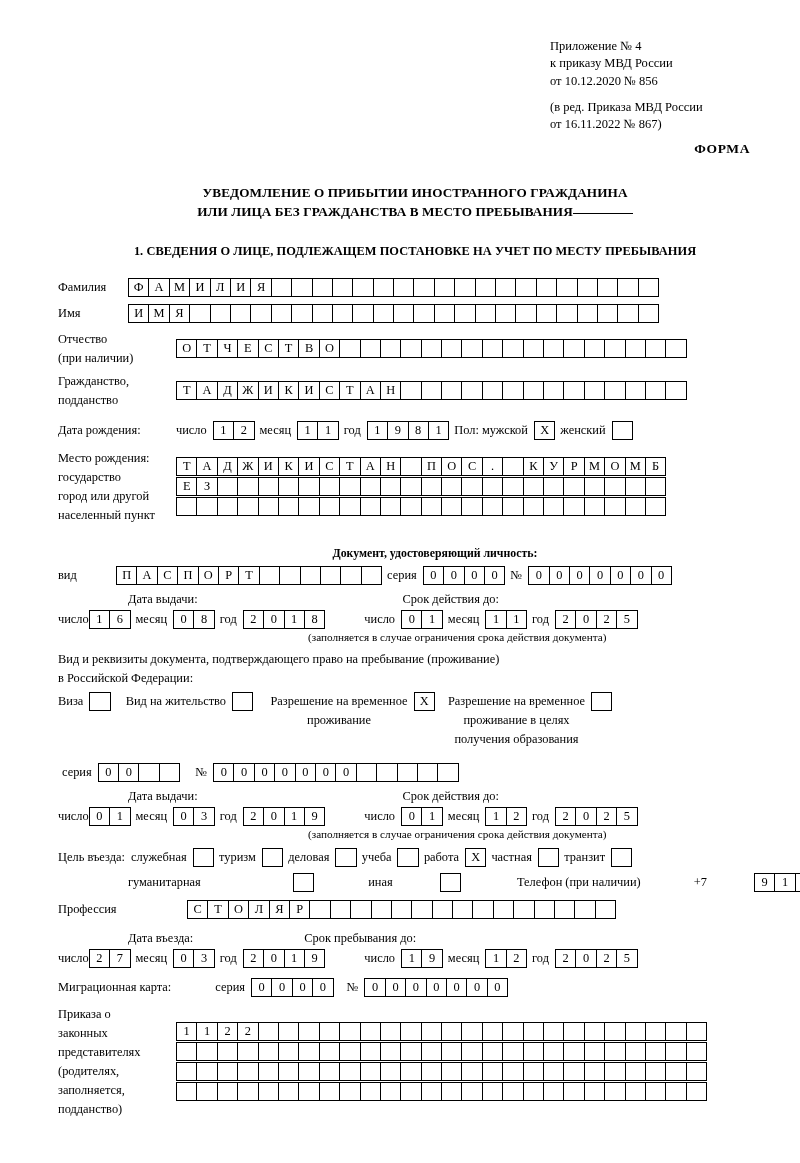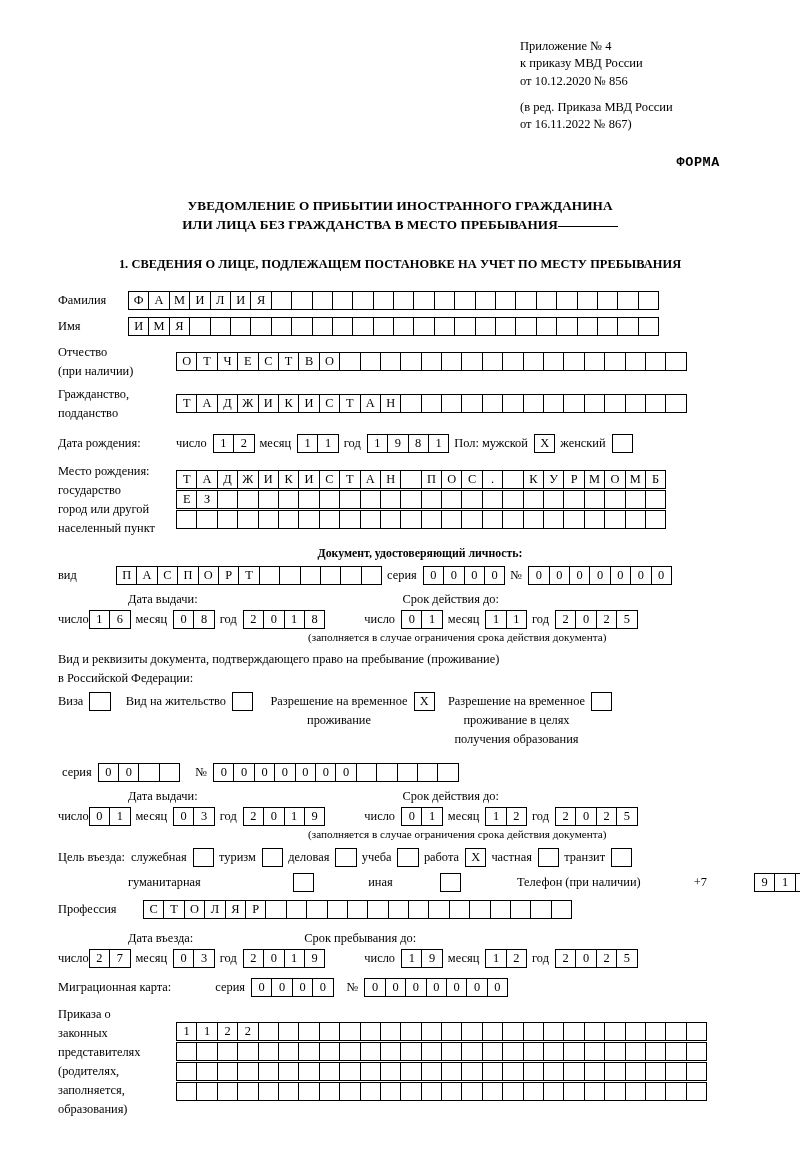--- a/index.html
+++ b/index.html
@@ -13,41 +13,40 @@
     font-family: "Liberation Serif", serif;
     color: #000000;
     position: relative;
     overflow: hidden;
   }
   .page {
     position: relative;
     width: 800px;
     height: 882px;
     box-sizing: border-box;
-    padding: 38px 58px 10px 58px;
+    padding: 38px 28px 10px 58px;
   }
   .header-block {
     text-align: left;
     font-size: 12.5px;
     line-height: 1.38;
     width: 200px;
     margin-left: auto;
     margin-right: 22px;
   }
   .header-block .grp2 {
     margin-top: 9px;
   }
   .form-word {
     text-align: right;
     font-weight: bold;
     font-size: 13.5px;
     letter-spacing: 0.6px;
-    margin-top: 22px;
+    margin-top: 8px;
     margin-right: 22px;
-    font-family: Liberation Mono, monospace;
   }
   .doc-title {
     text-align: center;
     font-weight: bold;
     font-size: 13.2px;
     line-height: 1.45;
     margin-top: 26px;
     letter-spacing: 0.1px;
   }
   .doc-title .ul {
@@ -94,21 +93,21 @@
   .inline-lbl {
     font-size: 12.4px;
     line-height: 19px;
     padding: 0 6px;
     white-space: nowrap;
   }
   .center-lbl {
     text-align: center;
     font-size: 11.8px;
     font-weight: bold;
-    margin-top: 8px;
+    margin-top: 21px;
   }
   .note-right {
     font-size: 11.2px;
     margin-left: 250px;
   }
   .blk {
     font-size: 12.4px;
     margin-top: 9px;
   }
   .center-note {
@@ -633,21 +632,21 @@
         <div class="cell">0</div>
         <div class="cell">0</div>
         <div class="cell">0</div>
         <div class="cell">0</div>
         <div class="cell">0</div>
         <div class="cell">0</div>
         <div class="cell">0</div>
     </div>
   </div>
 
-  <div class="row" style="margin-top:8px;">
+  <div class="row" style="margin-top:8px;gap:44px;">
     <div class="label" style="width:85px;flex:0 0 85px;">Профессия</div>
     <div class="cells">
       <div class="cell">С</div>
         <div class="cell">Т</div>
         <div class="cell">О</div>
         <div class="cell">Л</div>
         <div class="cell">Я</div>
         <div class="cell">Р</div>
         <div class="cell"></div>
         <div class="cell"></div>
@@ -730,21 +729,21 @@
     </div>
   </div>
 
   <div class="row" style="margin-top:8px;">
     <div style="width:118px;flex:0 0 118px;">
       <div class="label">Приказа о</div>
       <div class="label">законных</div>
       <div class="label">представителях</div>
       <div class="label">(родителях,</div>
       <div class="label">заполняется,</div>
-      <div class="label">образования)</div>
+      <div class="label">подданство)</div>
     </div>
     <div class="stack">
       <div class="row">
         <div class="cells">
           <div class="cell">1</div>
             <div class="cell">1</div>
             <div class="cell">2</div>
             <div class="cell">2</div>
             <div class="cell"></div>
             <div class="cell"></div>

